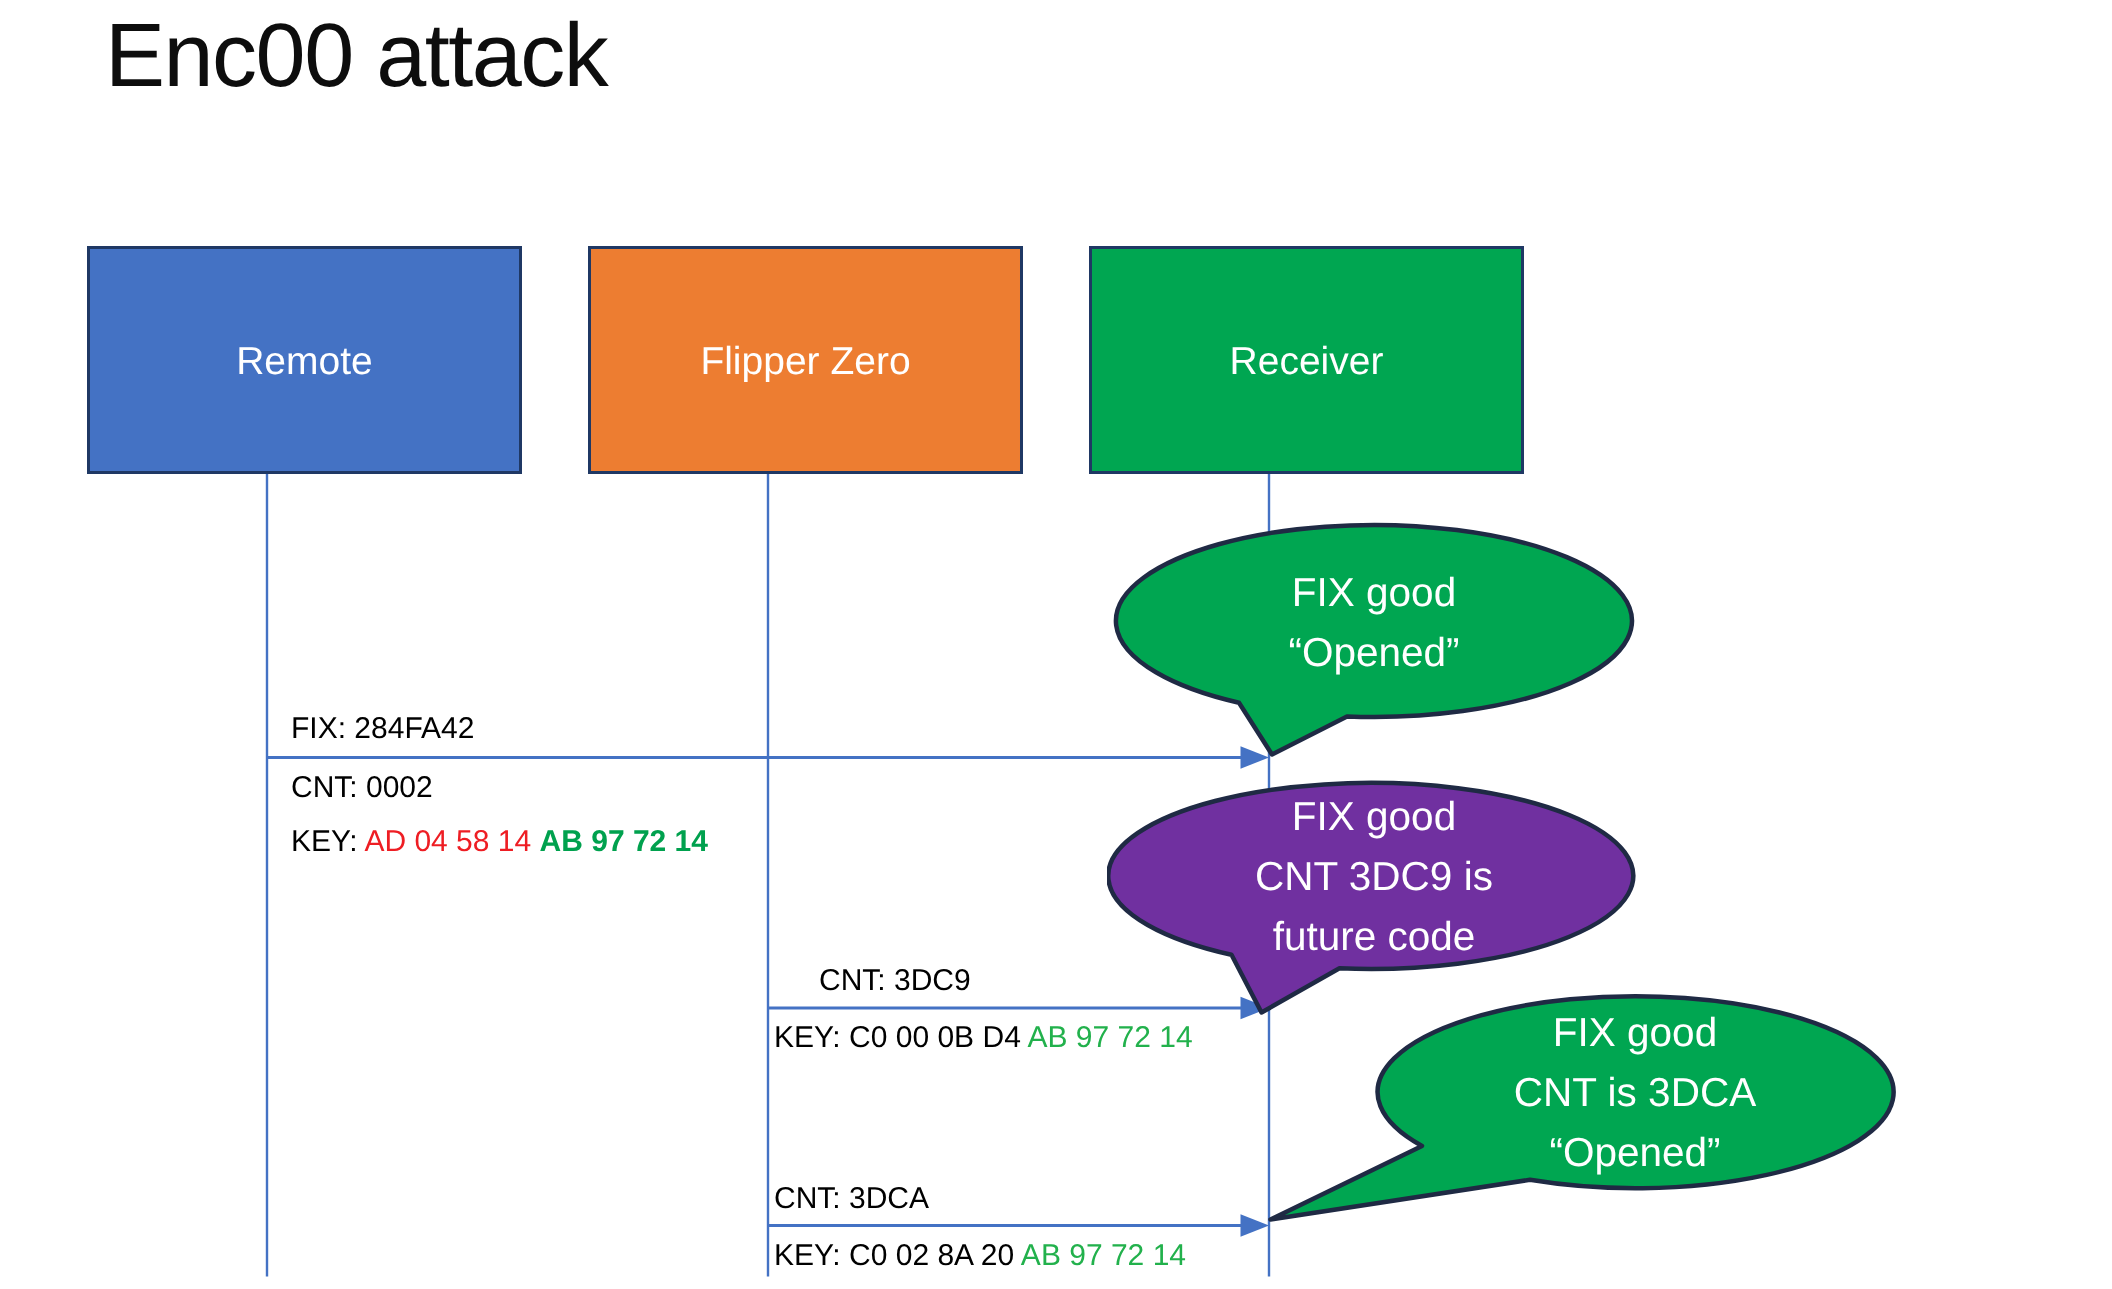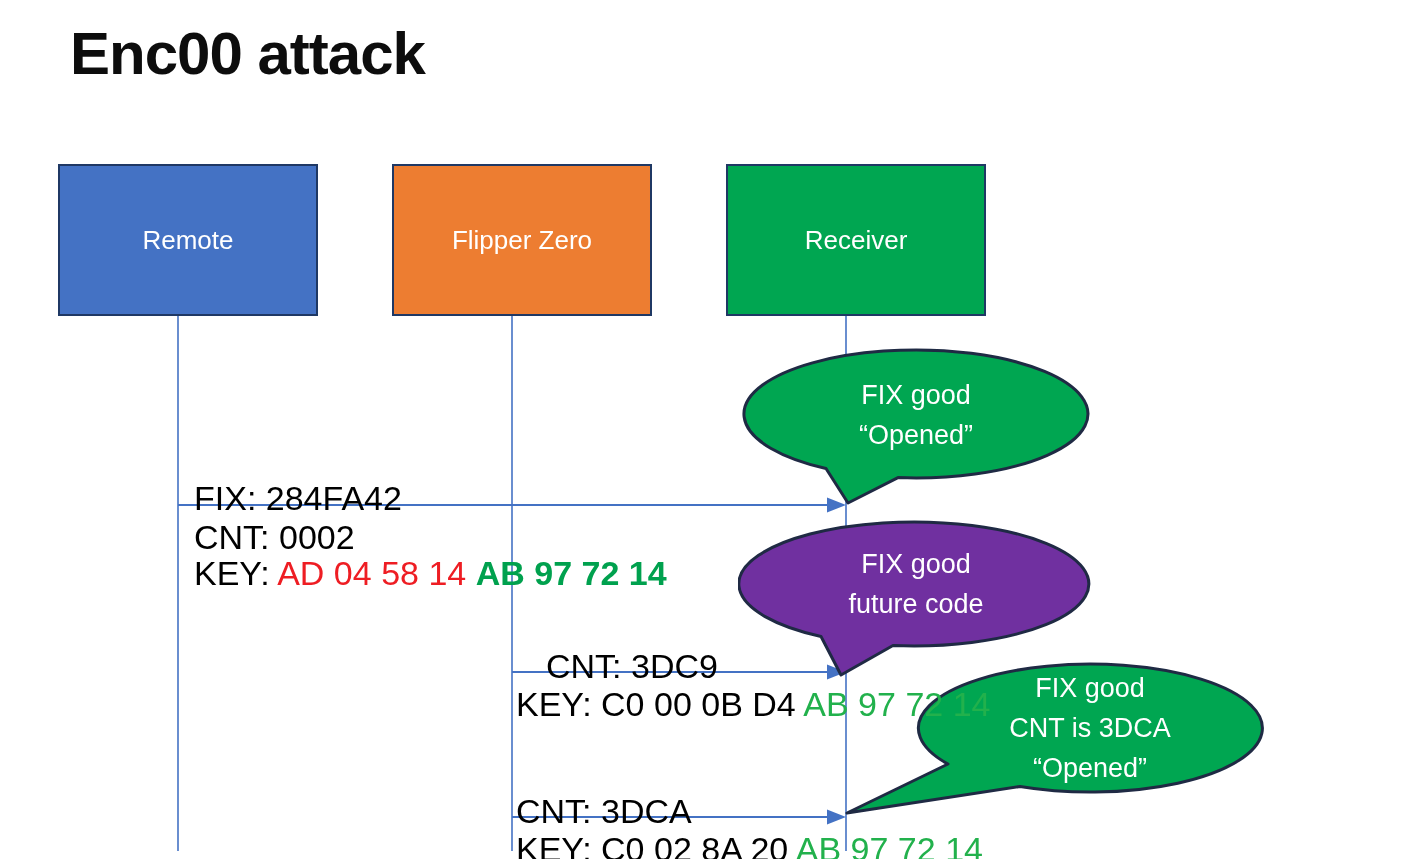--- a/index.html
+++ b/index.html
@@ -1,40 +1,40 @@
 <!DOCTYPE html>
 <html><head>
 <meta charset="utf-8">
 <style>
   html,body{margin:0;padding:0;background:#fff;}
   #slide{
     position:relative;width:1408px;height:859px;background:#ffffff;
     font-family:"Liberation Sans","DejaVu Sans",sans-serif;overflow:hidden;
   }
   .title{
-    position:absolute;left:70px;top:2px;font-size:60px;font-weight:700;
-    color:#0d0d0d;letter-spacing:-1px;margin-top:17px;
+    position:absolute;left:70px;top:2px;font-size:60px;font-weight:400;
+    color:#0d0d0d;letter-spacing:-1px;
   }
   
   .actor{
-    position:absolute;top:164px;width:260px;height:152px;
+    position:absolute;top:164px;width:290px;height:152px;
     border:2.5px solid #1F3864;box-sizing:border-box;
     display:flex;align-items:center;justify-content:center;
     color:#ffffff;font-size:26px;
   }
   .actor-remote{left:58px;background:#4472C4;}
   .actor-flipper{left:392px;background:#ED7D31;}
   .actor-receiver{left:726px;background:#00A651;}
   
   .layer{position:absolute;left:0;top:0;}
   .lifeline{stroke:#4472C4;stroke-width:1.6;}
   .msgline{stroke:#4472C4;stroke-width:2;}
   .msghead{fill:#4472C4;}
   
-  .msg{position:absolute;font-size:34px;line-height:32px;color:#000;white-space:pre;margin-top:12px;}
+  .msg{position:absolute;font-size:20px;line-height:32px;color:#000;white-space:pre;}
   .m1-fix{left:194px;top:470px;}
   .m1-cnt{left:194px;top:509px;}
   .m1-key{left:194px;top:545px;}
   .m2-cnt{left:546px;top:638px;}
   .m2-key{left:516px;top:676px;}
   .m3-cnt{left:516px;top:783px;}
   .m3-key{left:516px;top:821px;}
   .k-red{color:#EE1D23;}
   .k-greenb{color:#00A14E;font-weight:bold;}
   .k-green{color:#22B14C;}
@@ -94,20 +94,21 @@
   <svg class="callout-svg co3" width="428" height="162">
     <path class="co-path" d="M180,126.5 A172,64 0 1 0 108,104 L7,153 Z" fill="#00A651"></path>
   </svg>
 
   <div class="co-text co1-text">
     <div>FIX good</div>
     <div>“Opened”</div>
   </div>
   <div class="co-text co2-text">
     <div>FIX good</div>
+    <div>CNT 3DC9 is</div>
     <div>future code</div>
   </div>
   <div class="co-text co3-text">
     <div>FIX good</div>
     <div>CNT is 3DCA</div>
     <div>“Opened”</div>
   </div>
 
   <div class="msg m1-fix">FIX: 284FA42</div>
   <div class="msg m1-cnt">CNT: 0002</div>

